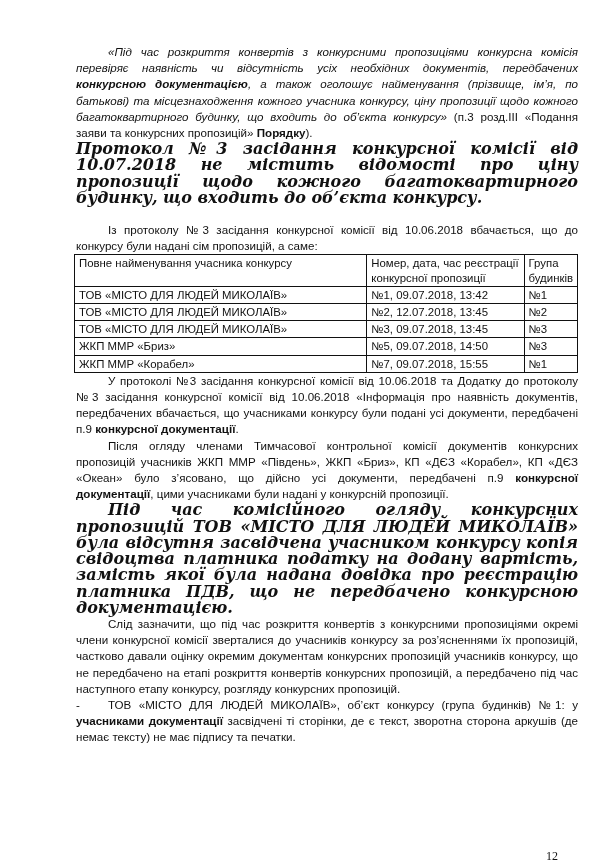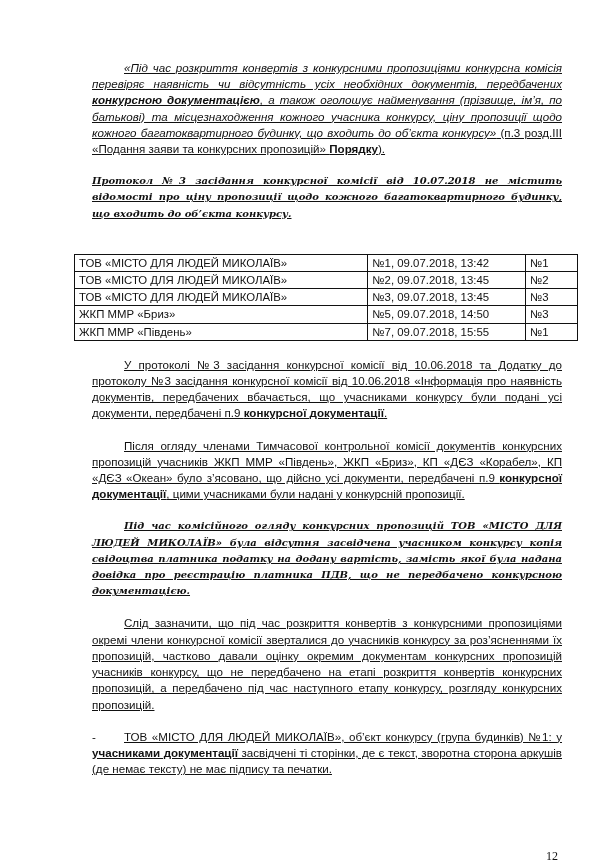--- a/index.html
+++ b/index.html
@@ -4,25 +4,25 @@
 <style>
   html, body { margin: 0; padding: 0; background: #ffffff; }
   body { width: 600px; height: 860px; overflow: hidden; position: relative; }
   .page {
     position: absolute; left: 0; top: 0; width: 600px; height: 860px;
     background: #ffffff; color: #111111;
     font-family: "Liberation Sans", "DejaVu Sans", sans-serif;
     font-size: 11.6px; line-height: 16.2px;
   }
   .content { position: absolute; left: 76px; width: 502px; top: 44px; }
-  p { margin: 16px; text-align: justify; text-decoration: underline; }
+  p { margin: 0; text-align: justify; }
   .indent { text-indent: 32px; }
   .it { font-style: italic; }
   .b { font-weight: bold; }
-  .bi { font-weight: bold; font-style: italic; font-family: "DejaVu Serif", "Liberation Serif", serif; font-size: 10px; }
+  .bi { font-weight: bold; font-style: italic; font-family: "DejaVu Serif", "Liberation Serif", serif; font-size: 16px; }
   .spacer { height: 16px; }
   table.participants {
     border-collapse: collapse; width: 504px; margin-left: -2px;
     font-size: 11.4px; line-height: 14.2px;
   }
   table.participants td, table.participants th {
     border: 1px solid #111; padding: 1px 4px 1px 4px; vertical-align: top;
     text-align: left; font-weight: normal;
   }
   table.participants col.c1 { width: 294px; }
@@ -40,50 +40,56 @@
 <div class="page">
   <div class="content">
 
     <p class="indent"><span class="it">«Під час розкриття конвертів з конкурсними пропозиціями конкурсна комісія перевіряє наявність чи відсутність усіх необхідних документів, передбачених </span><span class="it b">конкурсною документацією</span><span class="it">, а також оголошує найменування (прізвище, ім’я, по батькові) та місцезнаходження кожного учасника конкурсу, ціну пропозиції щодо кожного багатоквартирного будинку, що входить до об’єкта конкурсу»</span><span> (п.3 розд.ІІІ «Подання заяви та конкурсних пропозицій» </span><span class="b">Порядку</span><span>).</span></p>
 
 
     <p class="bi">Протокол №3 засідання конкурсної комісії від 10.07.2018 не містить відомості про ціну пропозиції щодо кожного багатоквартирного будинку, що входить до об’єкта конкурсу.</p>
 
     <div class="spacer"></div>
 
+    <p class="indent">Із протоколу №3 засідання конкурсної комісії від 10.06.2018 вбачається, що до конкурсу були надані сім пропозицій, а саме:</p>
 
     <table class="participants">
       <colgroup>
           <col class="c1">
           <col class="c2">
           <col class="c3">
         </colgroup>
       <tbody>
+          <tr>
+        <th>Повне найменування учасника конкурсу</th>
+        <th>Номер, дата, час реєстрації конкурсної пропозиції</th>
+        <th>Група будинків</th>
+      </tr>
       <tr>
         <td>ТОВ «МІСТО ДЛЯ ЛЮДЕЙ МИКОЛАЇВ»</td>
         <td>№1, 09.07.2018, 13:42</td>
         <td>№1</td>
       </tr>
       <tr>
         <td>ТОВ «МІСТО ДЛЯ ЛЮДЕЙ МИКОЛАЇВ»</td>
-        <td>№2, 09.07.2018, 13:45</td>
+        <td>№2, 12.07.2018, 13:45</td>
         <td>№2</td>
       </tr>
       <tr>
         <td>ТОВ «МІСТО ДЛЯ ЛЮДЕЙ МИКОЛАЇВ»</td>
         <td>№3, 09.07.2018, 13:45</td>
         <td>№3</td>
       </tr>
       <tr>
         <td>ЖКП ММР «Бриз»</td>
         <td>№5, 09.07.2018, 14:50</td>
         <td>№3</td>
       </tr>
       <tr>
-        <td>ЖКП ММР «Південь»</td>
+        <td>ЖКП ММР «Корабел»</td>
         <td>№7, 09.07.2018, 15:55</td>
         <td>№1</td>
       </tr>
     </tbody>
       </table>
 
     <p class="indent"><span>У протоколі №3 засідання конкурсної комісії від 10.06.2018 та Додатку до протоколу №3 засідання конкурсної комісії від 10.06.2018 «Інформація про наявність документів, передбачених вбачається, що учасниками конкурсу були подані усі документи, передбачені п.9 </span><span class="b">конкурсної документації</span><span>.</span></p>
 
     <p class="indent"><span>Після огляду членами Тимчасової контрольної комісії документів конкурсних пропозицій учасників ЖКП ММР «Південь», ЖКП «Бриз», КП «ДЄЗ «Корабел», КП «ДЄЗ «Океан» було з’ясовано, що дійсно усі документи, передбачені п.9 </span><span class="b">конкурсної документації</span><span>, цими учасниками були надані у конкурсній пропозиції.</span></p>
 

